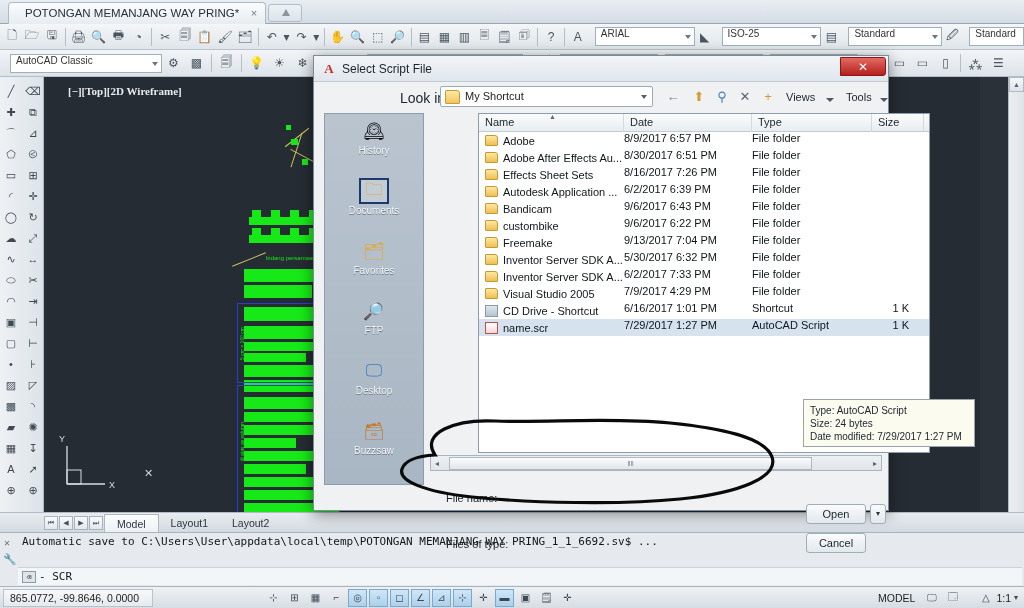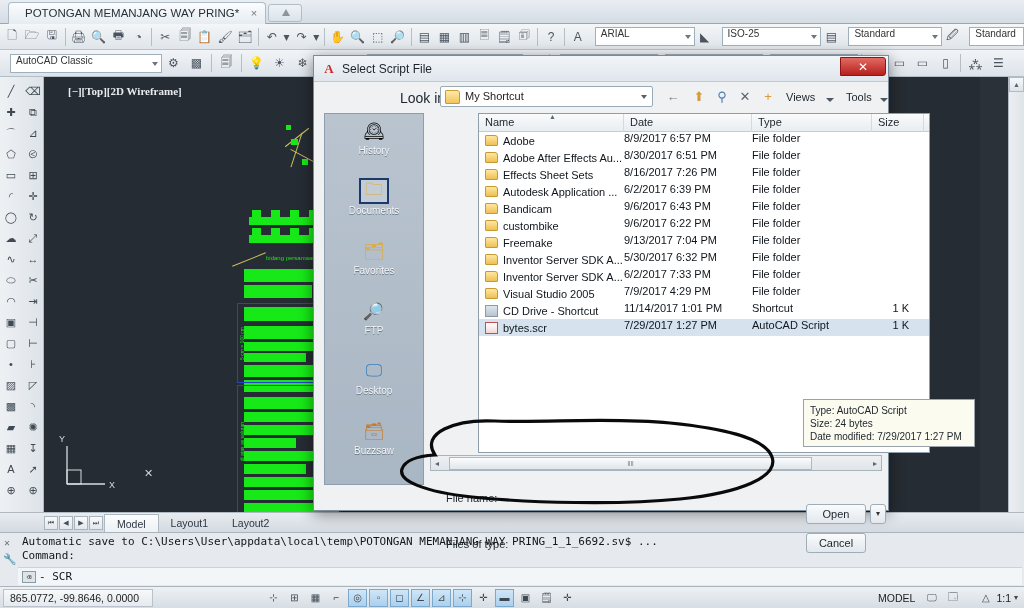--- a/index.html
+++ b/index.html
@@ -478,21 +478,20 @@
   <div class="ltab active">Model</div>
   <div class="ltab">Layout1</div>
   <div class="ltab">Layout2</div>
 </div>
 
 <div id="cmdwin">
   <div style="position:absolute;left:4px;top:4px;font-size:10px;color:#6a757e;">✕</div>
   <div style="position:absolute;left:3px;top:20px;font-size:11px;color:#5b6670;">🔧</div>
   <div id="cmdhist">
     <div>Automatic save to C:\Users\User\appdata\local\temp\POTONGAN MEMANJANG WAY PRING_1_1_6692.sv$ ...</div>
-    <div>Command:</div>
   </div>
   <div id="cmdline">
     <span class="cmdprompt">⌫</span><span>- SCR</span>
   </div>
 </div>
 
 <div id="statusbar">
   <div id="coords">865.0772, -99.8646, 0.0000</div>
   <div style="width:110px"></div>
   <div class="stbtn">⊹</div>
@@ -670,28 +669,28 @@
           </div>
           <div class="fdate">7/9/2017 4:29 PM</div>
           <div class="ftype">File folder</div>
           <div class="fsize"></div>
         </div>
         <div class="frow">
           <div class="fname">
             <span class="shortcutico"></span>
             <span>CD Drive - Shortcut</span>
           </div>
-          <div class="fdate">11/14/2017 1:01 PM</div>
+          <div class="fdate">6/16/2017 1:01 PM</div>
           <div class="ftype">Shortcut</div>
           <div class="fsize">1 K</div>
         </div>
         <div class="frow sel">
           <div class="fname">
             <span class="scrico"></span>
-            <span>bytes.scr</span>
+            <span>name.scr</span>
           </div>
           <div class="fdate">7/29/2017 1:27 PM</div>
           <div class="ftype">AutoCAD Script</div>
           <div class="fsize">1 K</div>
         </div>
       </div>
   </div>
 
   <div id="tooltip">
     <div>Type: AutoCAD Script</div>

